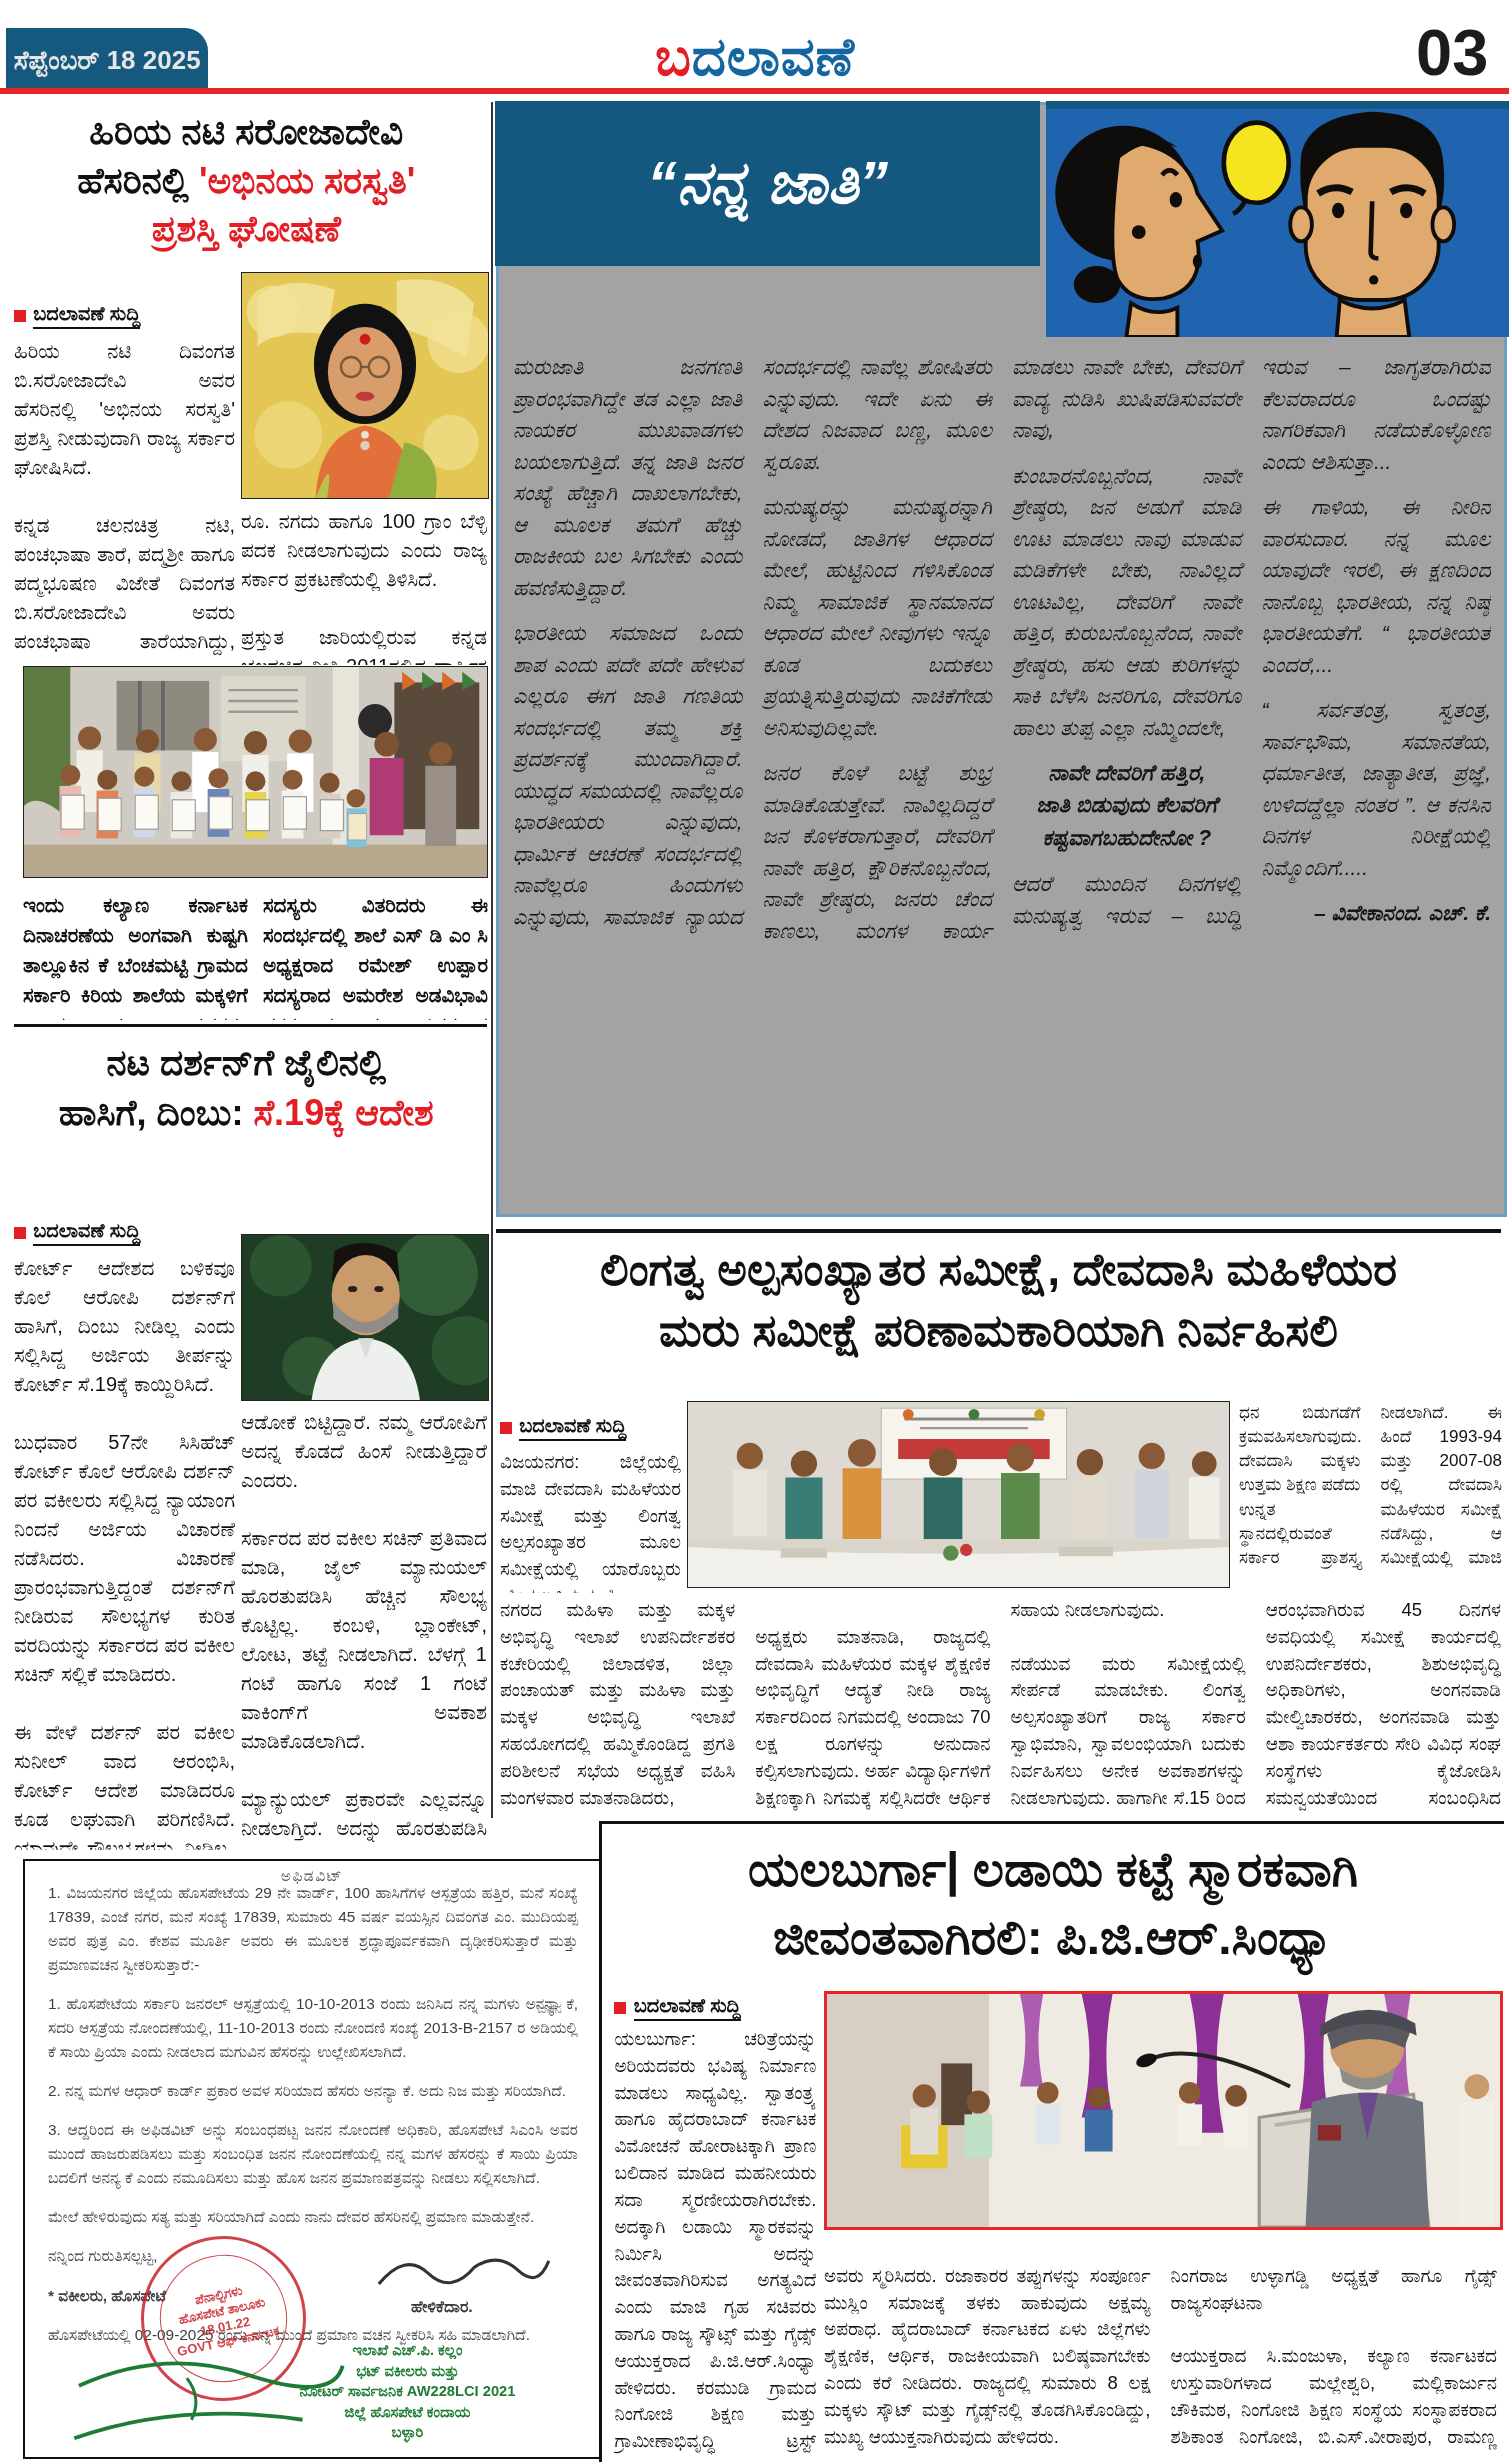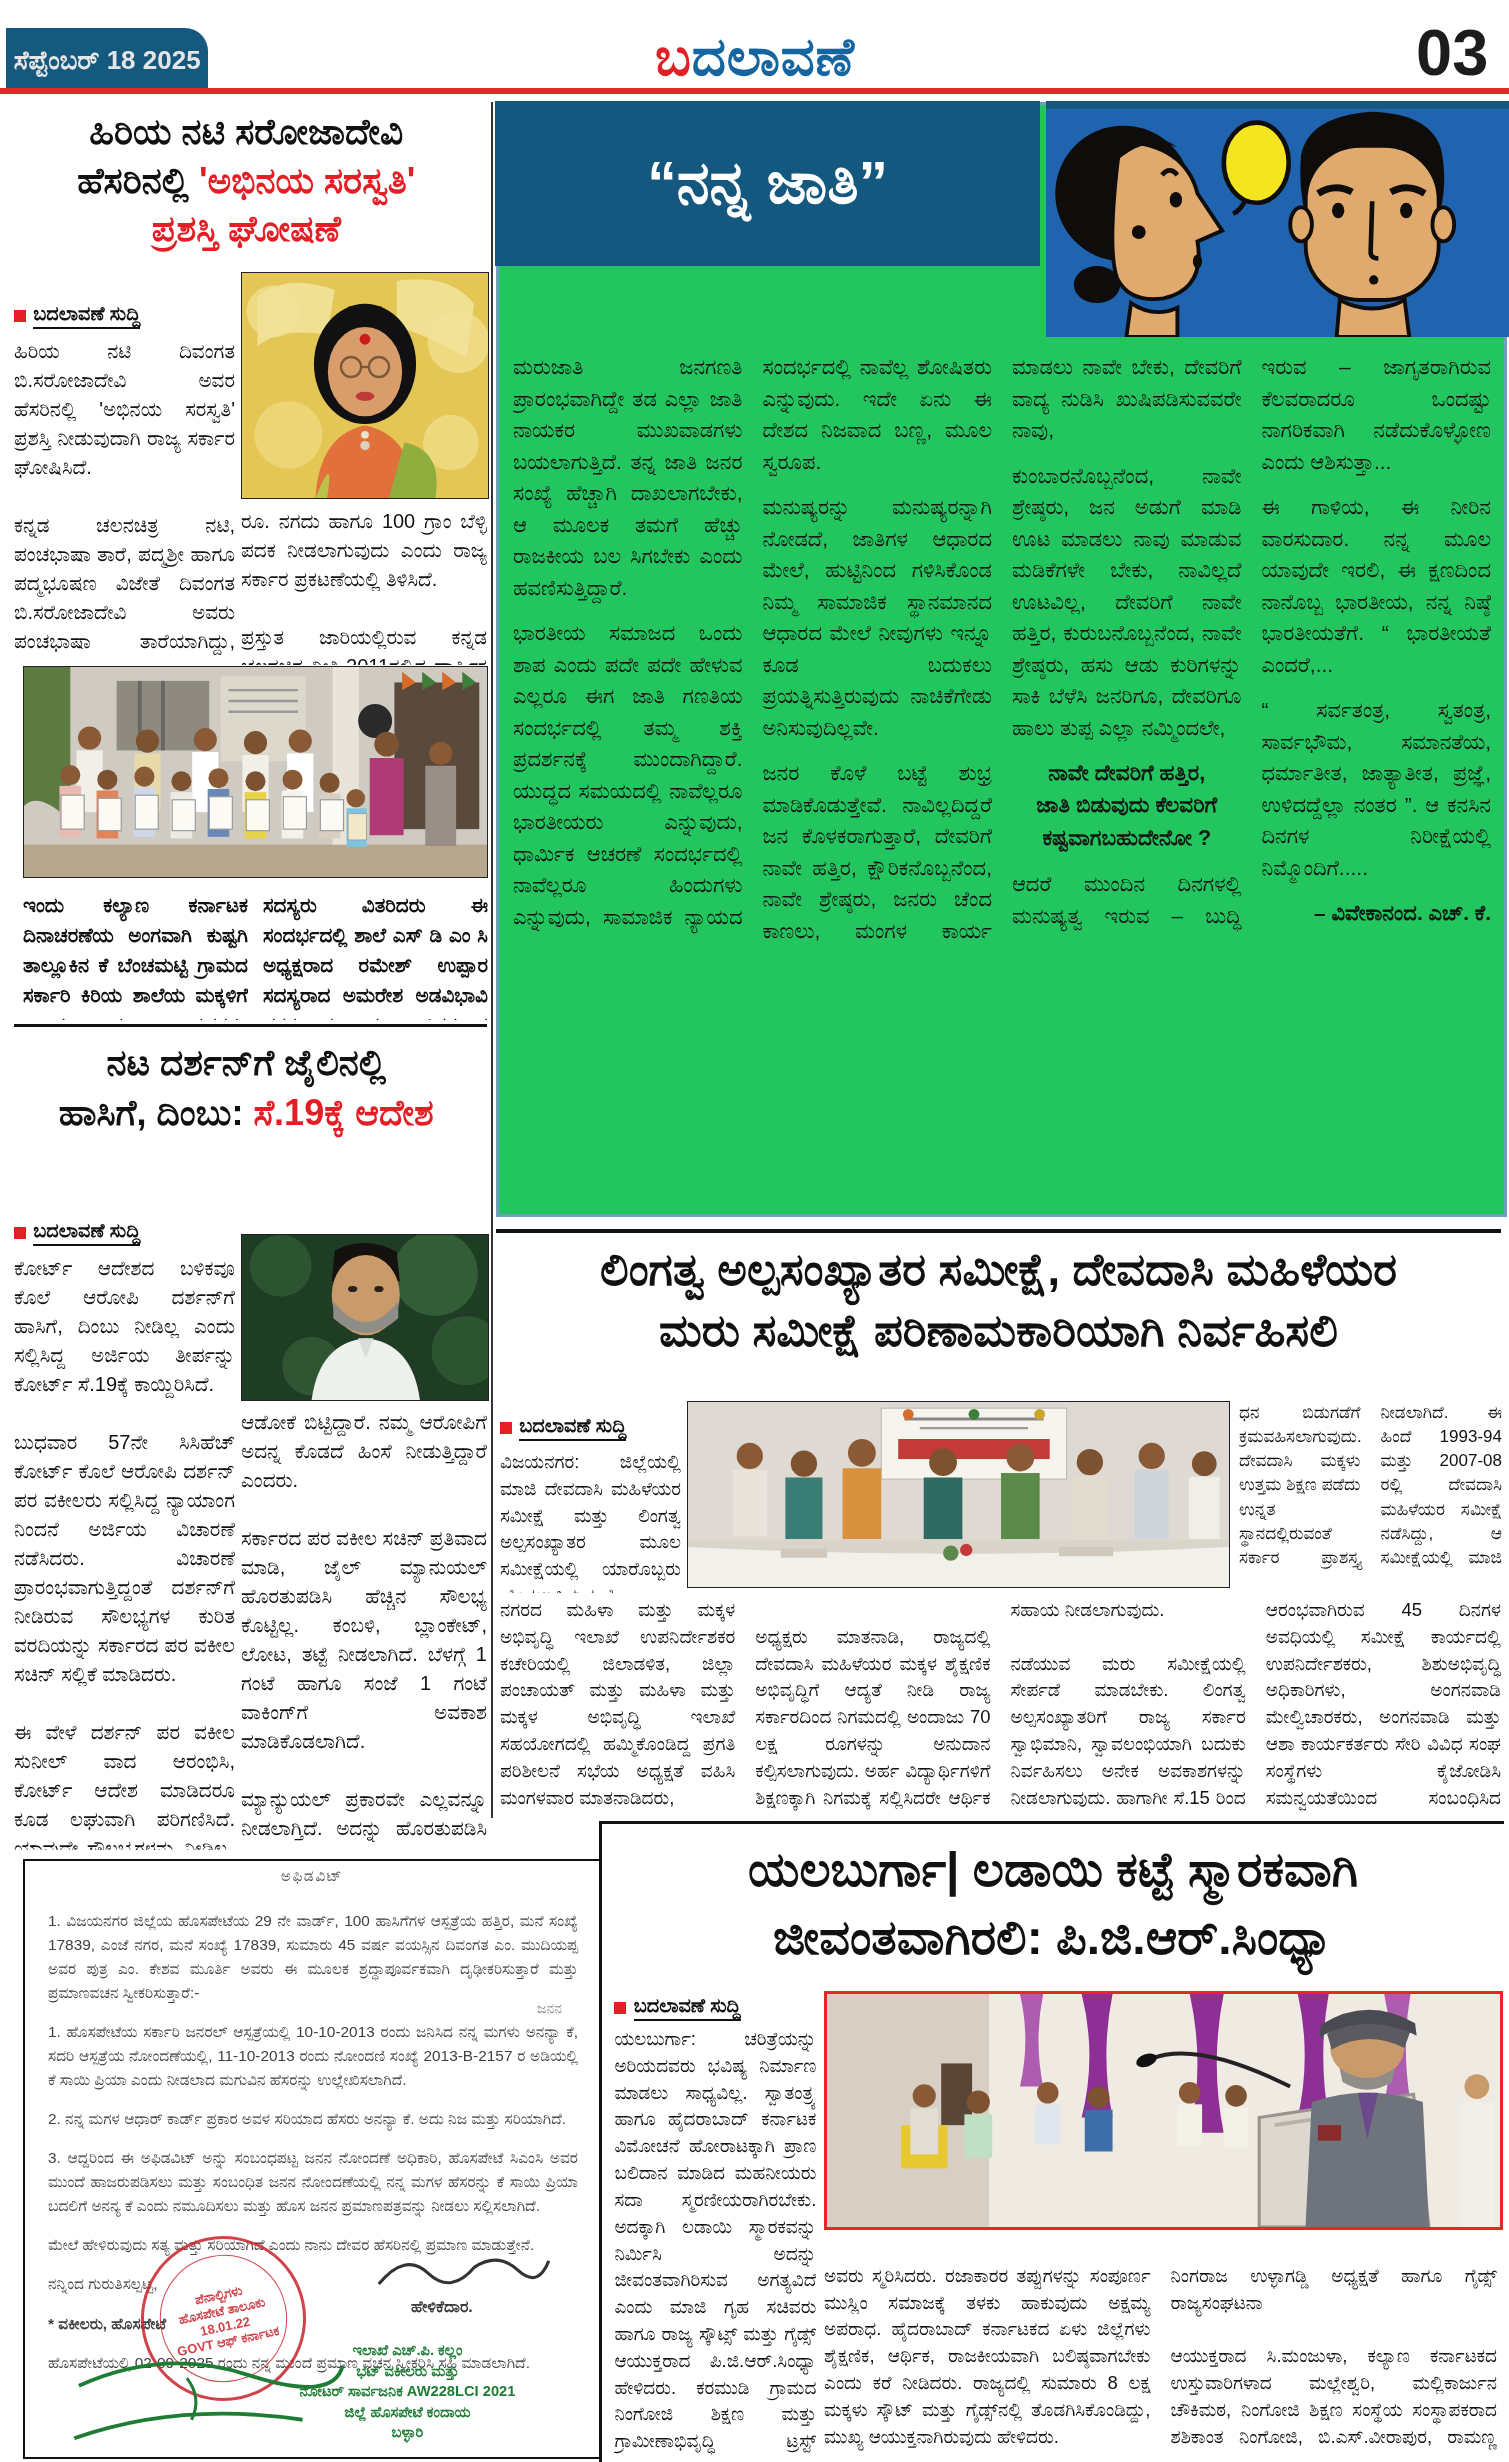--- a/index.html
+++ b/index.html
@@ -21,21 +21,21 @@
   .rule-h{background:#111;}
   .rule-v{background:#333;}
   
   .datebox{background:#15597f;color:#e5e5e5;border-radius:0 23px 0 0;
            display:flex;align-items:center;justify-content:center;
            font-weight:bold;font-size:26px;}
   .masthead{font-weight:bold;font-size:53px;letter-spacing:0.8px;}
   .masthead .rest{color:#1565a0;}
   .pagenum{font-weight:bold;font-size:65px;color:#1c1c1c;}
   
-  .opbox{background:#22c55e;border:3.9px solid #6f9ec0;}
+  .opbox{background:#a3a3a3;border:3.9px solid #6f9ec0;font-style:italic;}
   .opbanner{background:#14587f;color:#fff;display:flex;align-items:center;justify-content:center;
             font-weight:bold;font-size:59px;}
   .optext{column-count:4;column-gap:20px;font-size:21px;line-height:1.5;text-align:justify;color:#151515;}
   .optext p{margin:0 0 14px 0;}
   .op-subhead{font-weight:bold;text-align:center;white-space:pre-line;margin:4.6px 0 14px 0;}
   .op-sign{font-weight:bold;text-align:right;}
   
   .affbox{background:#fff;border:2.3px solid #111;}
   .affbox p{margin:0 0 15.4px 0;}
   .aff-title{color:#555;font-size:15.4px;letter-spacing:1.5px;}
@@ -319,21 +319,21 @@
   <div class="abs clip jtext body-24 cols4" style="left:500px;top:1597px;width:1001px;height:218px;">ನಗರದ ಮಹಿಳಾ ಮತ್ತು ಮಕ್ಕಳ ಅಭಿವೃದ್ಧಿ ಇಲಾಖೆ ಉಪನಿರ್ದೇಶಕರ ಕಚೇರಿಯಲ್ಲಿ ಜಿಲಾಡಳಿತ, ಜಿಲ್ಲಾ ಪಂಚಾಯತ್ ಮತ್ತು ಮಹಿಳಾ ಮತ್ತು ಮಕ್ಕಳ ಅಭಿವೃದ್ಧಿ ಇಲಾಖೆ ಸಹಯೋಗದಲ್ಲಿ ಹಮ್ಮಿಕೊಂಡಿದ್ದ ಪ್ರಗತಿ ಪರಿಶೀಲನೆ ಸಭೆಯ ಅಧ್ಯಕ್ಷತೆ ವಹಿಸಿ ಮಂಗಳವಾರ ಮಾತನಾಡಿದರು,
 
 ಅಧ್ಯಕ್ಷರು ಮಾತನಾಡಿ, ರಾಜ್ಯದಲ್ಲಿ ದೇವದಾಸಿ ಮಹಿಳೆಯರ ಮಕ್ಕಳ ಶೈಕ್ಷಣಿಕ ಅಭಿವೃದ್ಧಿಗೆ ಆದ್ಯತೆ ನೀಡಿ ರಾಜ್ಯ ಸರ್ಕಾರದಿಂದ ನಿಗಮದಲ್ಲಿ ಅಂದಾಜು 70 ಲಕ್ಷ ರೂಗಳನ್ನು ಅನುದಾನ ಕಲ್ಪಿಸಲಾಗುವುದು. ಅರ್ಹ ವಿದ್ಯಾರ್ಥಿಗಳಿಗೆ ಶಿಕ್ಷಣಕ್ಕಾಗಿ ನಿಗಮಕ್ಕೆ ಸಲ್ಲಿಸಿದರೇ ಆರ್ಥಿಕ ಸಹಾಯ ನೀಡಲಾಗುವುದು.
 
 ನಡೆಯುವ ಮರು ಸಮೀಕ್ಷೆಯಲ್ಲಿ ಸೇರ್ಪಡೆ ಮಾಡಬೇಕು. ಲಿಂಗತ್ವ ಅಲ್ಪಸಂಖ್ಯಾತರಿಗೆ ರಾಜ್ಯ ಸರ್ಕಾರ ಸ್ವಾಭಿಮಾನಿ, ಸ್ವಾವಲಂಭಿಯಾಗಿ ಬದುಕು ನಿರ್ವಹಿಸಲು ಅನೇಕ ಅವಕಾಶಗಳನ್ನು ನೀಡಲಾಗುವುದು. ಹಾಗಾಗೀ ಸೆ.15 ರಿಂದ ಆರಂಭವಾಗಿರುವ 45 ದಿನಗಳ ಅವಧಿಯಲ್ಲಿ ಸಮೀಕ್ಷೆ ಕಾರ್ಯದಲ್ಲಿ ಉಪನಿರ್ದೇಶಕರು, ಶಿಶುಅಭಿವೃದ್ಧಿ ಅಧಿಕಾರಿಗಳು, ಅಂಗನವಾಡಿ ಮೇಲ್ವಿಚಾರಕರು, ಅಂಗನವಾಡಿ ಮತ್ತು ಆಶಾ ಕಾರ್ಯಕರ್ತರು ಸೇರಿ ವಿವಿಧ ಸಂಘ ಸಂಸ್ಥೆಗಳು ಕೈಜೋಡಿಸಿ ಸಮನ್ವಯತೆಯಿಂದ ಸಂಬಂಧಿಸಿದ ಇಲಾಖೆ ಅಧಿಕಾರಿಗಳಿಗೆ ನೀಡಿದರೇ ಅಂತಹ ಬ್ಯಾಂಕ್ ವ್ಯವಸ್ಥಾಪಕರ ವಿರುದ್ಧ ಕ್ರಮ ವಹಿಸಲಾಗುವುದು.
 
 ಯೋಜನಾಧಿಕಾರಿಗಳು, ಸಂಘ ಸಂಸ್ಥೆಗಳ ಪದಾಧಿಕಾರಿಗಳು ಭಾಗವಹಿಸಿದ್ದರು.</div>
 
   <div class="abs affbox" style="left:23px;top:1859px;width:574px;height:596px;">
     <div class="abs aff-title" style="left:0;top:6px;width:100%;text-align:center;">ಅಫಿಡವಿಟ್</div>
-    <div class="abs aff-text" style="left:23px;top:48px;width:530px;">
+    <div class="abs aff-text" style="left:23px;top:20px;width:530px;">
       <p>1. ವಿಜಯನಗರ ಜಿಲ್ಲೆಯ ಹೊಸಪೇಟೆಯ 29 ನೇ ವಾರ್ಡ್, 100 ಹಾಸಿಗೆಗಳ ಆಸ್ಪತ್ರೆಯ ಹತ್ತಿರ, ಮನೆ ಸಂಖ್ಯೆ 17839, ಎಂಜೆ ನಗರ, ಮನೆ ಸಂಖ್ಯೆ 17839, ಸುಮಾರು 45 ವರ್ಷ ವಯಸ್ಸಿನ ದಿವಂಗತ ಎಂ. ಮುದಿಯಪ್ಪ ಅವರ ಪುತ್ರ ಎಂ. ಕೇಶವ ಮೂರ್ತಿ ಅವರು ಈ ಮೂಲಕ ಶ್ರದ್ಧಾಪೂರ್ವಕವಾಗಿ ದೃಢೀಕರಿಸುತ್ತಾರೆ ಮತ್ತು ಪ್ರಮಾಣವಚನ ಸ್ವೀಕರಿಸುತ್ತಾರೆ:-</p>
       <p>1. ಹೊಸಪೇಟೆಯ ಸರ್ಕಾರಿ ಜನರಲ್ ಆಸ್ಪತ್ರೆಯಲ್ಲಿ 10-10-2013 ರಂದು ಜನಿಸಿದ ನನ್ನ ಮಗಳು ಅನನ್ಯಾ ಕೆ, ಸದರಿ ಆಸ್ಪತ್ರೆಯ ನೋಂದಣೆಯಲ್ಲಿ, 11-10-2013 ರಂದು ನೋಂದಣಿ ಸಂಖ್ಯೆ 2013-B-2157 ರ ಅಡಿಯಲ್ಲಿ ಕೆ ಸಾಯಿ ಪ್ರಿಯಾ ಎಂದು ನೀಡಲಾದ ಮಗುವಿನ ಹೆಸರನ್ನು ಉಲ್ಲೇಖಿಸಲಾಗಿದೆ.</p>
       <p>2.  ನನ್ನ ಮಗಳ ಆಧಾರ್ ಕಾರ್ಡ್ ಪ್ರಕಾರ ಅವಳ ಸರಿಯಾದ ಹೆಸರು ಅನನ್ಯಾ ಕೆ. ಅದು ನಿಜ ಮತ್ತು ಸರಿಯಾಗಿದೆ.</p>
       <p>3.  ಆದ್ದರಿಂದ ಈ ಅಫಿಡವಿಟ್ ಅನ್ನು ಸಂಬಂಧಪಟ್ಟ ಜನನ ನೋಂದಣೆ ಅಧಿಕಾರಿ, ಹೊಸಪೇಟೆ ಸಿಎಂಸಿ ಅವರ ಮುಂದೆ ಹಾಜರುಪಡಿಸಲು ಮತ್ತು ಸಂಬಂಧಿತ ಜನನ ನೋಂದಣೆಯಲ್ಲಿ ನನ್ನ ಮಗಳ ಹೆಸರನ್ನು ಕೆ ಸಾಯಿ ಪ್ರಿಯಾ ಬದಲಿಗೆ ಅನನ್ಯ ಕೆ ಎಂದು ನಮೂದಿಸಲು ಮತ್ತು ಹೊಸ ಜನನ ಪ್ರಮಾಣಪತ್ರವನ್ನು ನೀಡಲು ಸಲ್ಲಿಸಲಾಗಿದೆ.</p>
       <p>ಮೇಲೆ ಹೇಳಿರುವುದು ಸತ್ಯ ಮತ್ತು ಸರಿಯಾಗಿದೆ ಎಂದು ನಾನು ದೇವರ ಹೆಸರಿನಲ್ಲಿ ಪ್ರಮಾಣ ಮಾಡುತ್ತೇನೆ.</p>
       <p>ನನ್ನಿಂದ ಗುರುತಿಸಲ್ಪಟ್ಟ,</p>
       <p class="bold">* ವಕೀಲರು, ಹೊಸಪೇಟೆ</p>
       <p>ಹೊಸಪೇಟೆಯಲ್ಲಿ 02-09-2025 ರಂದು ನನ್ನ ಮುಂದೆ ಪ್ರಮಾಣ ವಚನ ಸ್ವೀಕರಿಸಿ ಸಹಿ ಮಾಡಲಾಗಿದೆ.</p>
     </div>
     <div class="abs" style="right:37px;top:139px;color:#888;font-size:14px;margin-left:28px;">ಜನನ</div>

